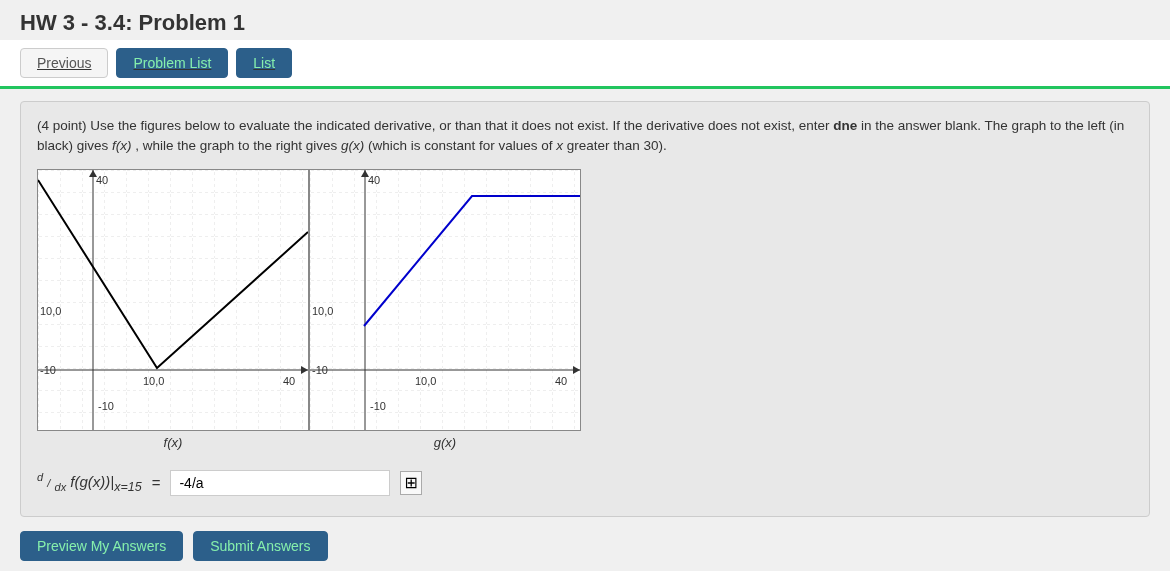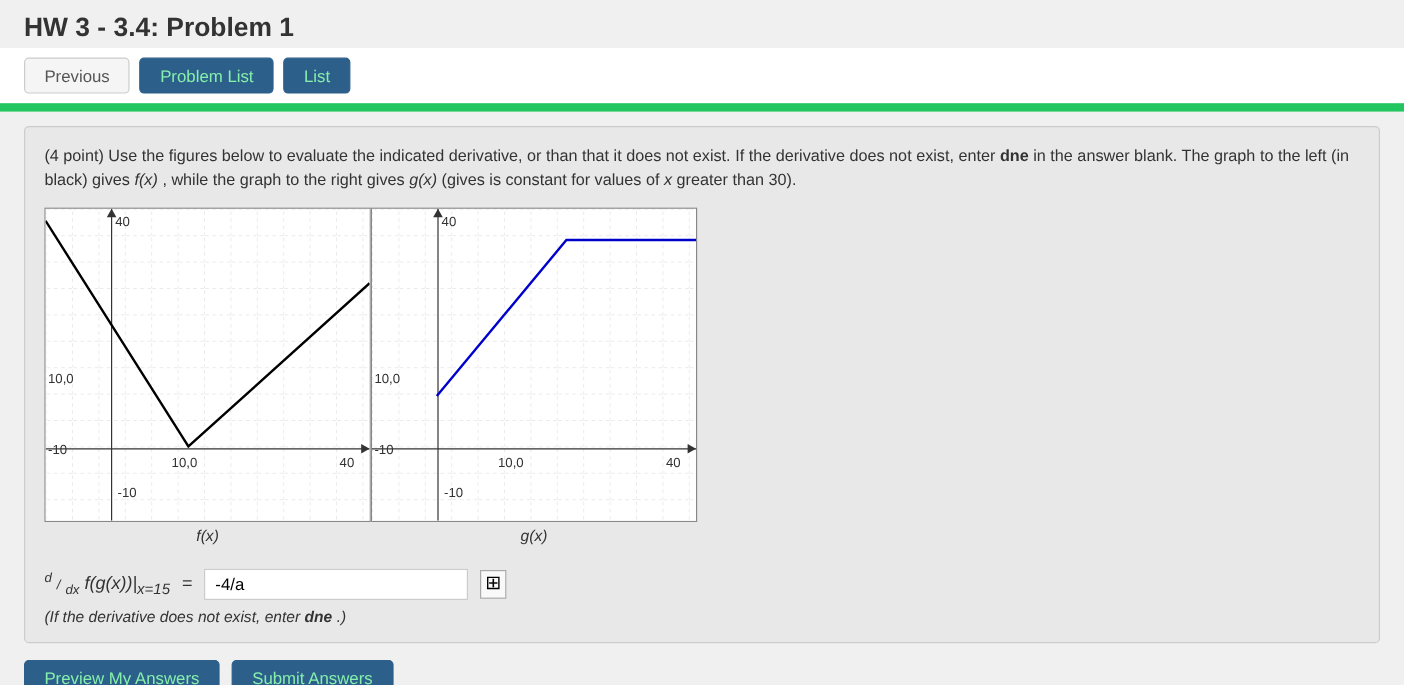--- a/index.html
+++ b/index.html
@@ -5,24 +5,25 @@
     * { box-sizing: border-box; margin: 0; padding: 0; }
     body {
       font-family: Arial, sans-serif;
       font-size: 14px;
       background: #f0f0f0;
       color: #333;
     }
     .top-bar {
       background: #fff;
       padding: 8px 20px;
-      border-bottom: 7px solid #22c55e;
+      border-bottom: 3px solid #22c55e;
       display: flex;
       align-items: flex-start;
       gap: 8px;
+      text-decoration: underline;
     }
     .page-title {
       font-size: 22px;
       font-weight: bold;
       padding: 10px 20px 4px 20px;
       background: #f0f0f0;
       border-radius: 11px;
     }
     .btn {
       padding: 6px 16px;
@@ -135,21 +136,21 @@
   <div class="problem-box">
 
     <div class="problem-description">
       <span>(4 point)</span>
       <span>Use the figures below to evaluate the indicated derivative, or than that it does not exist. If the derivative does not exist, enter</span>
       <strong>dne</strong>
       <span>in the answer blank. The graph to the left (in black) gives</span>
       <em>f(x)</em>
       <span>, while the graph to the right gives</span>
       <em>g(x)</em>
-      <span>(gives is constant for values of</span>
+      <span>(which is constant for values of</span>
       <em>x</em>
       <span>greater than 30).</span>
     </div>
 
     <div class="graphs-container">
 
       <div>
         <div class="graph-wrapper">
           <svg class="graph-svg" width="270" height="260">
 
@@ -227,25 +228,20 @@
         <span style="font-size:11px; vertical-align:super;">d</span>
         <span style="font-size:11px;">/</span>
         <span style="font-size:11px; vertical-align:sub;">dx</span>
         <em> f(g(x))|</em><sub>x=15</sub>
       </span>
       <span class="formula-text">=</span>
       <input type="text" class="formula-input" value="-4/a" style="">
       <button class="grid-icon" title="Grid">⊞</button>
     </div>
 
-    <div class="hint-text">
-      <span>(If the derivative does not exist, enter</span>
-      <strong>dne</strong>
-      <span>.)</span>
-    </div>
 
   </div>
 
   <div class="action-buttons">
     <button class="btn btn-primary">Preview My Answers</button>
     <button class="btn btn-primary">Submit Answers</button>
   </div>
 
 </div>
 

